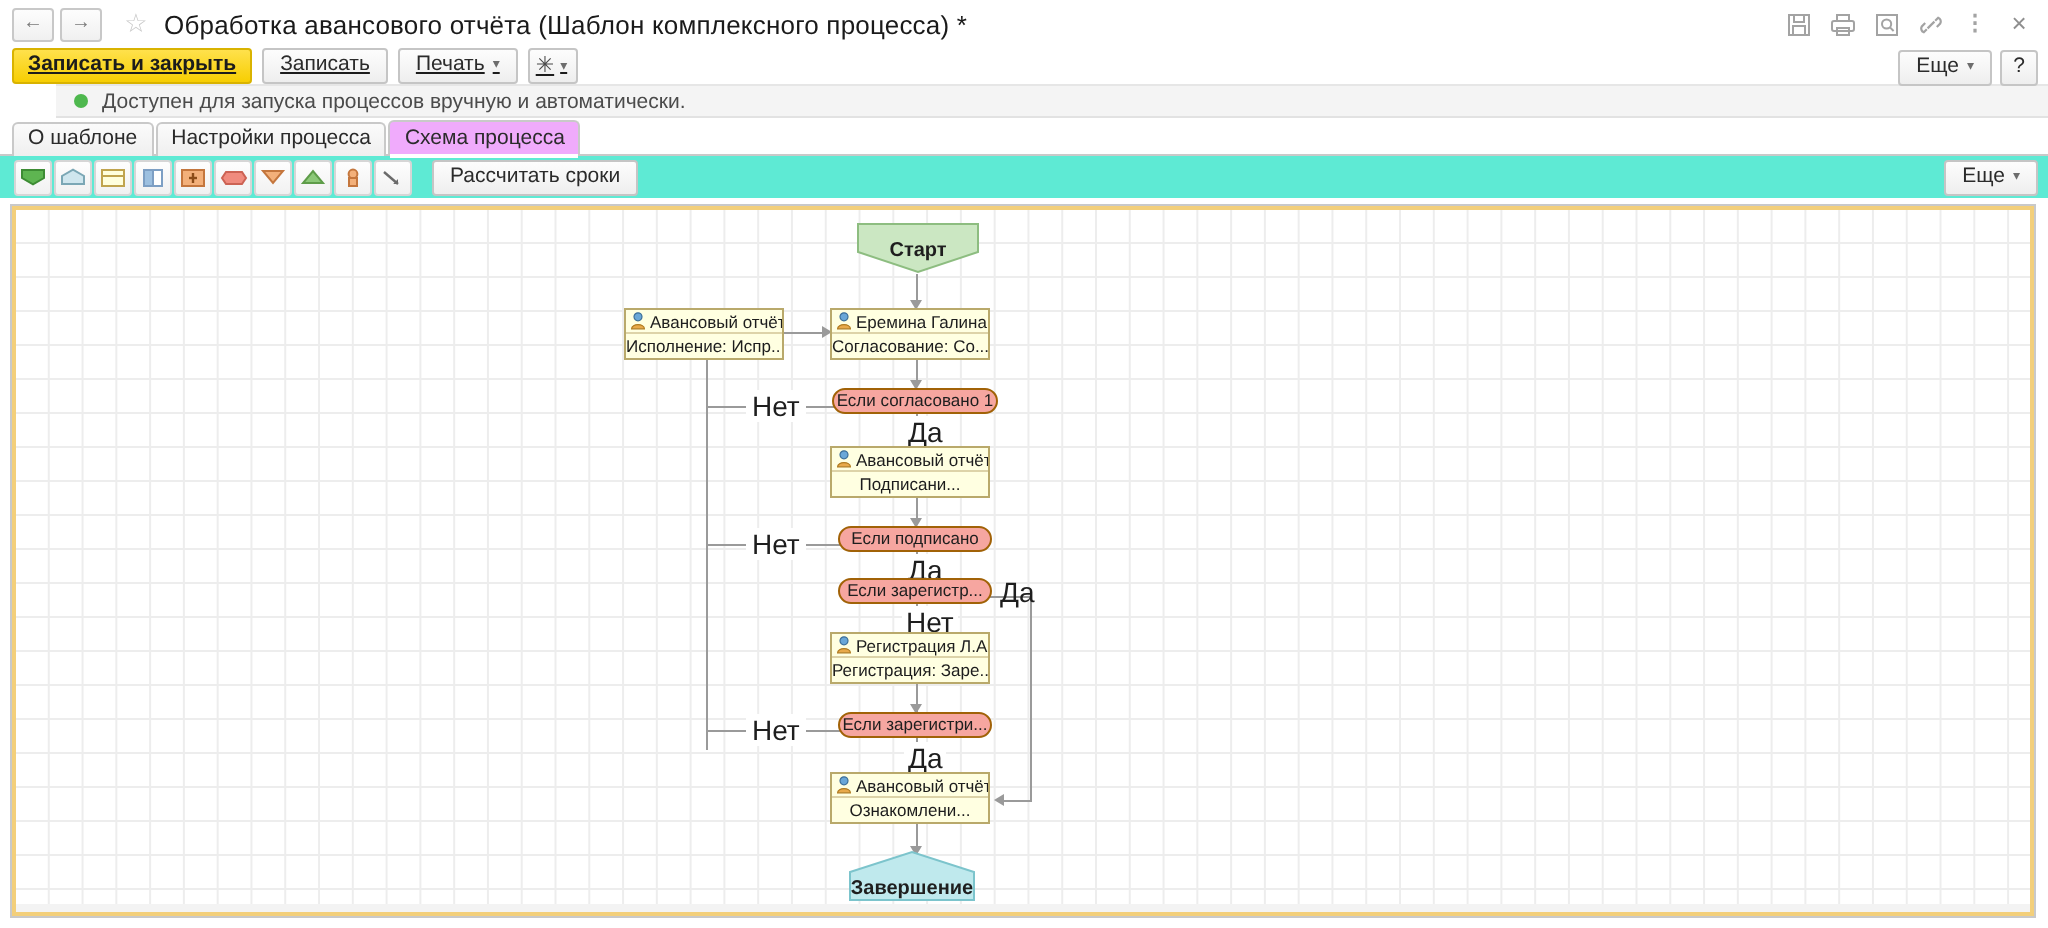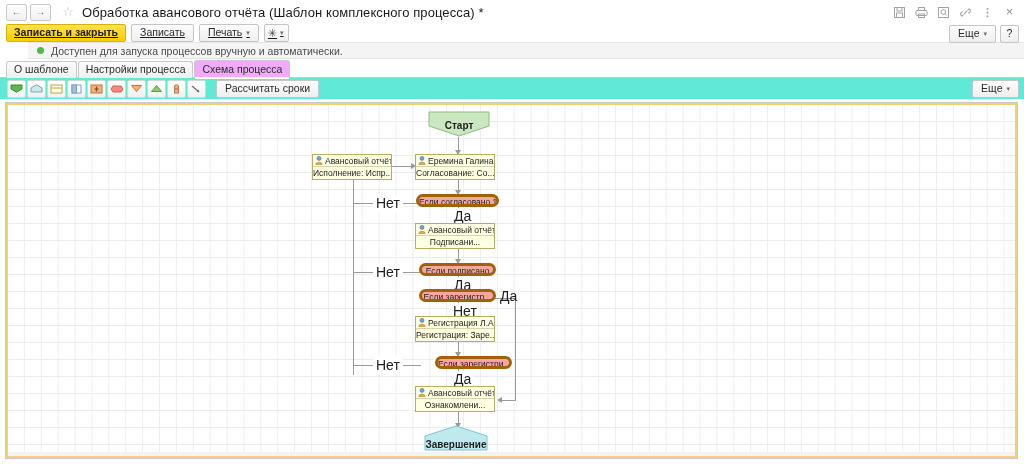--- a/index.html
+++ b/index.html
@@ -369,21 +369,21 @@
     margin-right: 2px;
     flex: 0 0 auto;
   }
   .person-icon svg { display:block; }
   .task .t { color: #1e1e1e; }
 
   
   .cond {
     height: 13px;
     background: #f6a6a0;
-    border: 3px solid #a16207;
+    border: 1px solid #a16207;
     border-radius: 7px;
     font-size: 8.5px;
     line-height: 11px;
     text-align: center;
     color: #1e1e1e;
     white-space: nowrap;
     overflow: hidden;
     box-sizing: border-box;
   }
 
@@ -674,21 +674,21 @@
           <svg width="8" height="9" viewBox="0 0 8 9">
               <circle cx="4" cy="2.4" r="2" fill="#6aa7d8" stroke="#3d6f99" stroke-width=".6"></circle>
               <path d="M0.8 8.4 C0.8 5.6 7.2 5.6 7.2 8.4 Z" fill="#e8a94a" stroke="#b07c22" stroke-width=".6"></path>
             </svg>
         </span>
         <span class="t">Регистрация Л.А.</span>
       </div>
       <div class="row2">Регистрация: Заре...</div>
     </div>
 
-    <div class="node cond" style="left:411px; top:251px; width:77px;margin-left:16px;">Если зарегистри...</div>
+    <div class="node cond" style="left:411px; top:251px; width:77px;">Если зарегистри...</div>
 
     <div class="node task" style="left:407px; top:281px;">
       <div class="row1">
         <span class="person-icon">
           <svg width="8" height="9" viewBox="0 0 8 9">
               <circle cx="4" cy="2.4" r="2" fill="#6aa7d8" stroke="#3d6f99" stroke-width=".6"></circle>
               <path d="M0.8 8.4 C0.8 5.6 7.2 5.6 7.2 8.4 Z" fill="#e8a94a" stroke="#b07c22" stroke-width=".6"></path>
             </svg>
         </span>
         <span class="t">Авансовый отчёт...</span>

